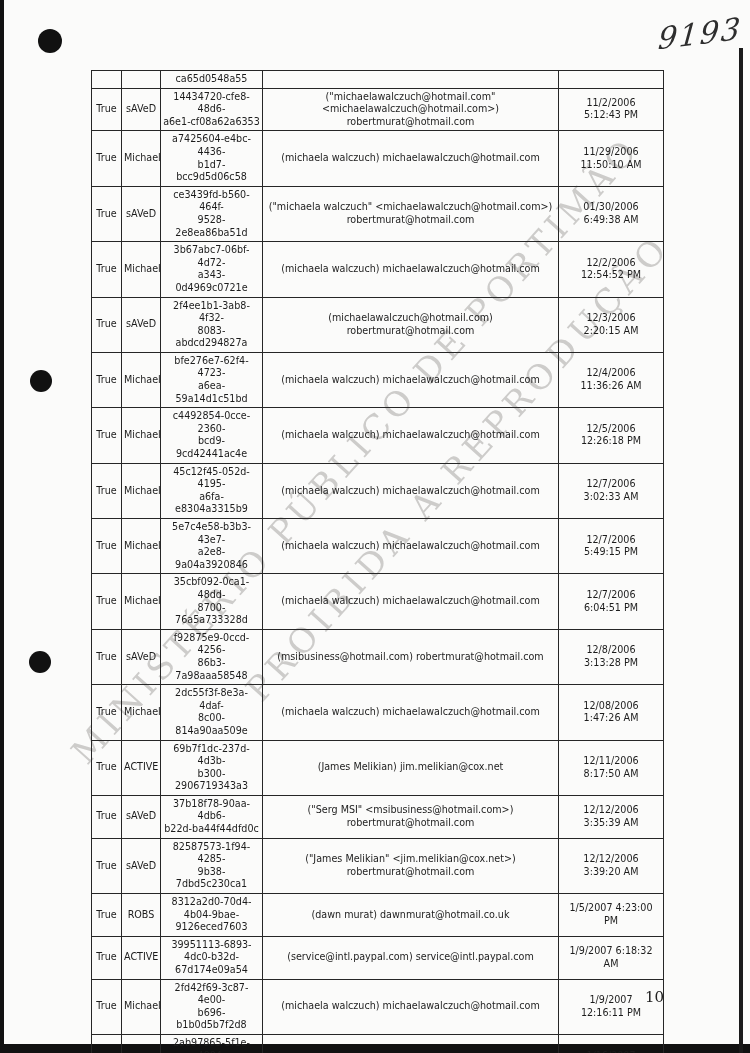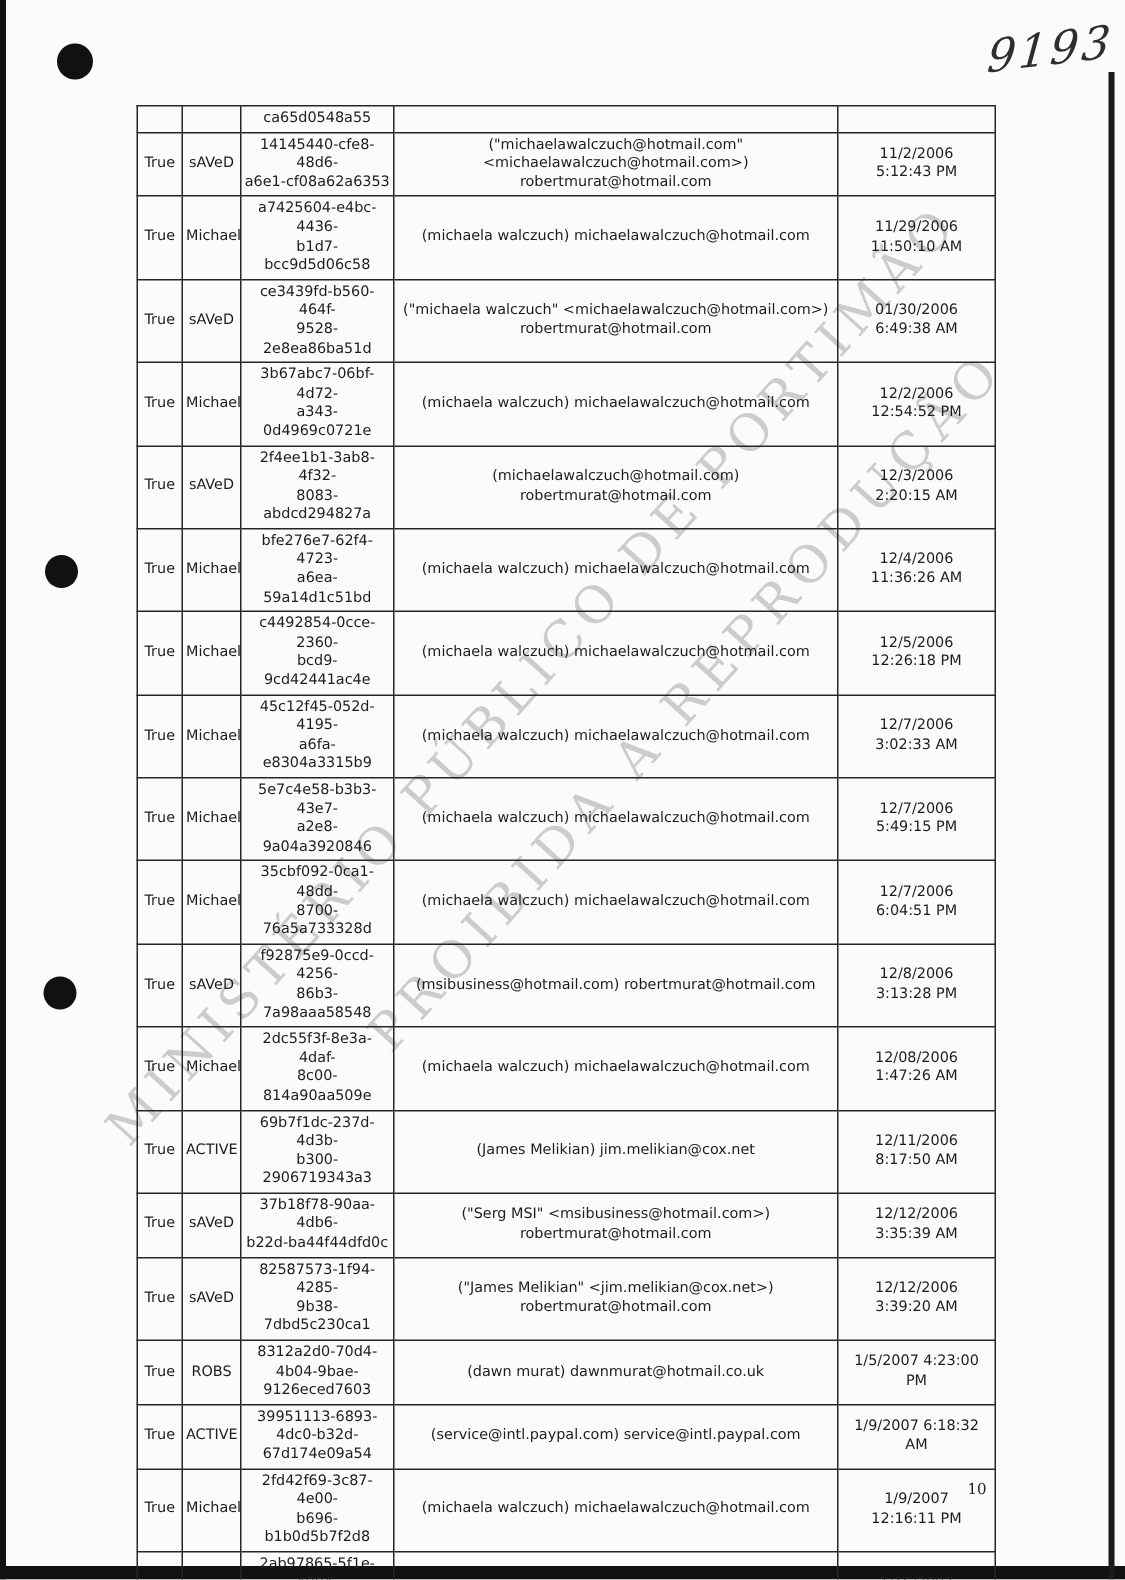--- a/index.html
+++ b/index.html
@@ -68,21 +68,21 @@
   col.c-active { width: 30px; }
   col.c-owner  { width: 39px; }
   col.c-guid   { width: 102px; }
   col.c-email  { width: 296px; }
   col.c-date   { width: 105px; }
 
   
   .page-number {
     position: absolute; left: 645px; top: 988px;
     font-family: "DejaVu Serif", serif;
-    font-size: 10px;
+    font-size: 15px;
     color: #222;
   }
 </style>
 </head>
 <body>
 
 <div class="edge-left"></div>
 <div class="edge-bottom"></div>
 <div class="edge-right"></div>
 <div class="punch punch-1"></div>
@@ -109,21 +109,21 @@
     <td></td>
     <td></td>
     <td>ca65d0548a55</td>
     <td></td>
     <td></td>
   </tr>
 
   <tr>
     <td>True</td>
     <td>sAVeD</td>
-    <td>14145440-cfe8-48d6-
+    <td>14434720-cfe8-48d6-
 a6e1-cf08a62a6353</td>
     <td>("michaelawalczuch@hotmail.com"
 &lt;michaelawalczuch@hotmail.com&gt;)
 robertmurat@hotmail.com</td>
     <td>11/2/2006
 5:12:43 PM</td>
   </tr>
 
   <tr>
     <td>True</td>

